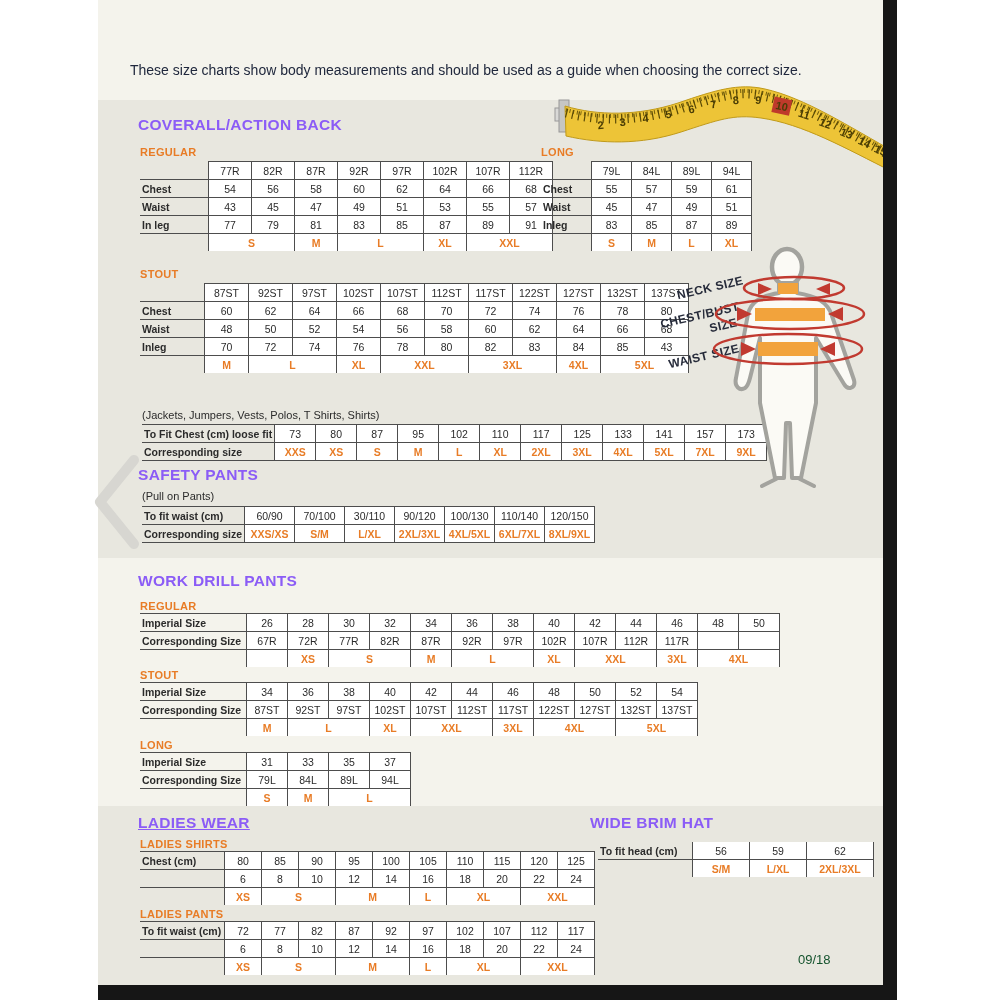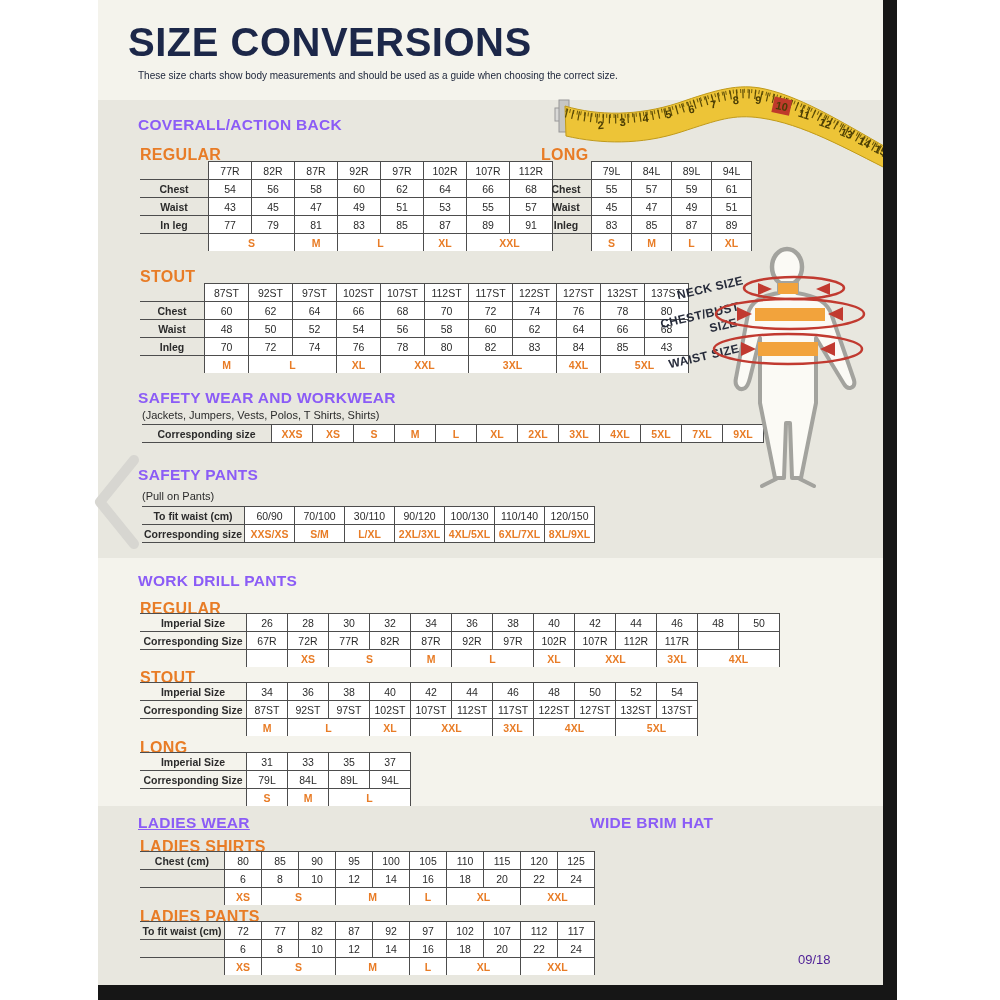--- a/index.html
+++ b/index.html
@@ -7,77 +7,76 @@
             font-family:"Liberation Sans",sans-serif;}
   .page{position:absolute;left:98px;top:0;width:785px;height:1000px;background:#f4f3ec;overflow:hidden;}
   .band{position:absolute;left:0;width:785px;background:#e8e7df;}
   .band-mid{top:100px;height:458px;}
   .band-ladies{top:806px;height:179px;}
   .right-dark{position:absolute;left:883px;top:0;width:14px;height:1000px;background:#161616;}
   .bottom-dark{position:absolute;left:98px;top:985px;width:799px;height:15px;background:#161616;}
 
   .title{position:absolute;left:30px;top:20px;margin:0;font-size:40px;font-weight:bold;
          letter-spacing:.5px;color:#1c2749;}
-  .subtitle{position:absolute;left:32px;top:62px;margin:8px;font-size:10px;color:#20283d;}
+  .subtitle{position:absolute;left:32px;top:62px;margin:0;font-size:14px;color:#20283d;}
 
   .sec{position:absolute;margin:0;font-size:15.5px;font-weight:bold;letter-spacing:.3px;color:#8b5cf6;}
   #sec-coverall{left:40px;top:116px;} #sec-sw{left:40px;top:389px;} #sec-sp{left:40px;top:466px;}
   #sec-wd{left:40px;top:572px;} #sec-ladies{left:40px;top:814px;text-decoration:underline;} #sec-hat{left:492px;top:814px;}
 
-  .olbl{position:absolute;font-size:16px;font-weight:bold;color:#e87c26;letter-spacing:.3px;}
+  .olbl{position:absolute;font-size:11px;font-weight:bold;color:#e87c26;letter-spacing:.3px;}
   #lbl-reg{left:42px;top:146px;} #lbl-long{left:443px;top:146px;} #lbl-stout{left:42px;top:268px;}
   #lbl-dreg{left:42px;top:600px;} #lbl-dstout{left:42px;top:669px;} #lbl-dlong{left:42px;top:739px;}
   #lbl-lshirts{left:42px;top:838px;} #lbl-lpants{left:42px;top:908px;}
 
   .ssub{position:absolute;font-size:11px;color:#2b2b2b;}
   #sub-sw{left:44px;top:409px;} #sub-sp{left:44px;top:490px;}
 
   .tbl{position:absolute;}
   #t-cov-reg{left:42px;top:161px;} #t-cov-long{left:443px;top:161px;} #t-cov-stout{left:42px;top:283px;}
   #t-sw{left:44px;top:424px;} #t-sp{left:44px;top:506px;}
   #t-dr{left:42px;top:613px;} #t-ds{left:42px;top:682px;} #t-dl{left:42px;top:752px;}
   #t-ls{left:42px;top:851px;} #t-lp{left:42px;top:921px;} #t-hat{left:500px;top:842px;}
 
   table{border-collapse:collapse;table-layout:fixed;}
   td{border:1px solid #4d4d4d;background:#fff;font-size:10.5px;text-align:center;height:17px;
      padding:0 2px;color:#2b2b2b;white-space:nowrap;overflow:hidden;}
-  td.lbl{text-align:center;font-weight:bold;border-left:none;background:transparent;}
+  td.lbl{text-align:left;font-weight:bold;border-left:none;background:transparent;}
   td.nb{border:none;background:transparent;}
   td.or{color:#e87c26;font-weight:bold;}
   tr.szr td.szc{border-top:none;border-bottom:none;}
 
   #t-cov-reg td{width:38px;} #t-cov-reg td.lbl{width:64px;}
   #t-cov-long td{width:35px;} #t-cov-long td.lbl{width:46px;}
   #t-cov-stout td{width:39px;} #t-cov-stout td.lbl{width:60px;}
   #t-sw td{width:36px;} #t-sw td.lbl{width:125px;}
   #t-sp td{width:45px;} #t-sp td.lbl{width:98px;}
   #t-dr td, #t-ds td, #t-dl td{width:36px;}
   #t-dr td.lbl, #t-ds td.lbl, #t-dl td.lbl{width:102px;}
   #t-ls td, #t-lp td{width:32px;} #t-ls td.lbl, #t-lp td.lbl{width:80px;}
   #t-hat td{width:52px;} #t-hat td.lbl{width:90px;} #t-hat td:last-child{width:62px;}
   #t-hat tr:first-child td{border-top:none;}
 
   .tape{position:absolute;left:455px;top:76px;}
   .figure{position:absolute;left:550px;top:238px;}
   .fig-caption{position:absolute;left:638px;top:486px;width:100px;font-size:12px;
                line-height:1.35;color:#33383f;}
-  .footer{position:absolute;left:700px;top:952px;font-size:13px;color:#4c1d95;}
+  .footer{position:absolute;left:700px;top:952px;font-size:13px;color:#14532d;}
   .chevron{position:absolute;left:86px;top:452px;}
   .fig-label{font-size:12px;font-weight:bold;fill:#262b3a;letter-spacing:.4px;}
   .tpn{font-size:11px;font-weight:bold;fill:#4a3d05;}
 </style>
 </head>
 <body>
 
 <div class="viewport">
   <div class="page">
     <div class="band band-mid"></div>
     <div class="band band-ladies"></div>
 
-    <h1 class="title">SIZE CONVERSIONS</h1>
     <p class="subtitle">These size charts show body measurements and should be used as a guide when choosing the correct size.</p>
 
     <svg class="tape" width="345" height="96" viewBox="0 0 345 96">
       <rect x="2" y="32" width="7" height="13" fill="#d9d9d7" stroke="#9a9a9a" stroke-width="1"></rect>
       <rect x="6" y="24" width="10" height="32" fill="#c6c6c4" stroke="#979797" stroke-width="1"></rect>
       <path d="M12,30 C45,40 85,40 125,27 C163,14 185,7 212,13 C252,22 295,50 345,78 L345,96 L340,96 C292,72 250,48 208,42 C180,38 165,44 128,56 C88,69 48,68 13,60 Z" fill="#edc437" stroke="#c09a1a" stroke-width="1"></path>
       <path d="M13,37 C47,46 86,45 127,33 C164,21 186,14 210,20 C250,28 292,54 344,84" fill="none" stroke="#5a4a05" stroke-width="9" stroke-dasharray="1.2 5"></path>
       <path d="M13,34 C47,43 86,42 127,30 C164,18 186,11 210,17 C250,25 292,51 344,81" fill="none" stroke="#5a4a05" stroke-width="4" stroke-dasharray="1 2.7" opacity="0.85"></path>
       <g id="tape-nums">
           <text x="48" y="53" text-anchor="middle" transform="rotate(-6 48 53)" class="tpn">2</text>
@@ -268,25 +267,39 @@
               <td class="or szc" colspan="1">XL</td>
               <td class="or szc" colspan="2">XXL</td>
               <td class="or szc" colspan="2">3XL</td>
               <td class="or szc" colspan="1">4XL</td>
               <td class="or szc" colspan="2">5XL</td>
             </tr>
           </tbody>
         </table>
       </div>
 
-    <h2 class="sec" id="sec-sw">SAFETY WEAR AND WORKWEAR</h2>
     <div class="ssub" id="sub-sw">(Jackets, Jumpers, Vests, Polos, T Shirts, Shirts)</div>
     <div class="tbl" id="t-sw">
         <table>
           <tbody>
+            <tr>
+              <td class="lbl">To Fit Chest (cm) loose fit</td>
+              <td>73</td>
+              <td>80</td>
+              <td>87</td>
+              <td>95</td>
+              <td>102</td>
+              <td>110</td>
+              <td>117</td>
+              <td>125</td>
+              <td>133</td>
+              <td>141</td>
+              <td>157</td>
+              <td>173</td>
+            </tr>
             <tr>
               <td class="lbl">Corresponding size</td>
               <td class="or">XXS</td>
               <td class="or">XS</td>
               <td class="or">S</td>
               <td class="or">M</td>
               <td class="or">L</td>
               <td class="or">XL</td>
               <td class="or">2XL</td>
               <td class="or">3XL</td>
@@ -533,20 +546,38 @@
               <td class="or szc" colspan="2">M</td>
               <td class="or szc" colspan="1">L</td>
               <td class="or szc" colspan="2">XL</td>
               <td class="or szc" colspan="2">XXL</td>
             </tr>
           </tbody>
         </table>
       </div>
 
     <h2 class="sec" id="sec-hat">WIDE BRIM HAT</h2>
+    <div class="tbl" id="t-hat">
+        <table>
+          <tbody>
+            <tr>
+              <td class="lbl">To fit head (cm)</td>
+              <td>56</td>
+              <td>59</td>
+              <td>62</td>
+            </tr>
+            <tr class="szr">
+              <td class="lbl nb"></td>
+              <td class="or szc" colspan="1">S/M</td>
+              <td class="or szc" colspan="1">L/XL</td>
+              <td class="or szc" colspan="1">2XL/3XL</td>
+            </tr>
+          </tbody>
+        </table>
+      </div>
 
     <svg class="figure" width="250" height="270" viewBox="0 0 250 270">
       <text class="fig-label" x="96" y="46" text-anchor="end" transform="rotate(-13 96 46)">NECK SIZE</text>
       <text class="fig-label" x="92" y="72" text-anchor="end" transform="rotate(-13 92 72)">CHEST/BUST</text>
       <text class="fig-label" x="90" y="88" text-anchor="end" transform="rotate(-13 90 88)">SIZE</text>
       <text class="fig-label" x="92" y="114" text-anchor="end" transform="rotate(-13 92 114)">WAIST SIZE</text>
 
       <ellipse cx="139" cy="29" rx="15" ry="18" fill="#fbfaf5" stroke="#a3a39e" stroke-width="4.5"></ellipse>
       <path d="M131,45 L131,55 C112,58 103,64 100,76 L88,140 C86,149 92,153 97,150 C100,148 101,144 102,140 L112,100 L112,165 L127,240 L136,240 L138,185 L142,185 L144,240 L153,240 L168,165 L168,100 L196,146 C200,153 208,150 206,142 L184,78 C180,64 168,58 149,55 L149,45 Z" fill="#fbfaf5" stroke="#a3a39e" stroke-width="4" stroke-linejoin="round"></path>
       <path d="M128,241 L114,248 M152,241 L166,248" stroke="#a3a39e" stroke-width="4" stroke-linecap="round"></path>

